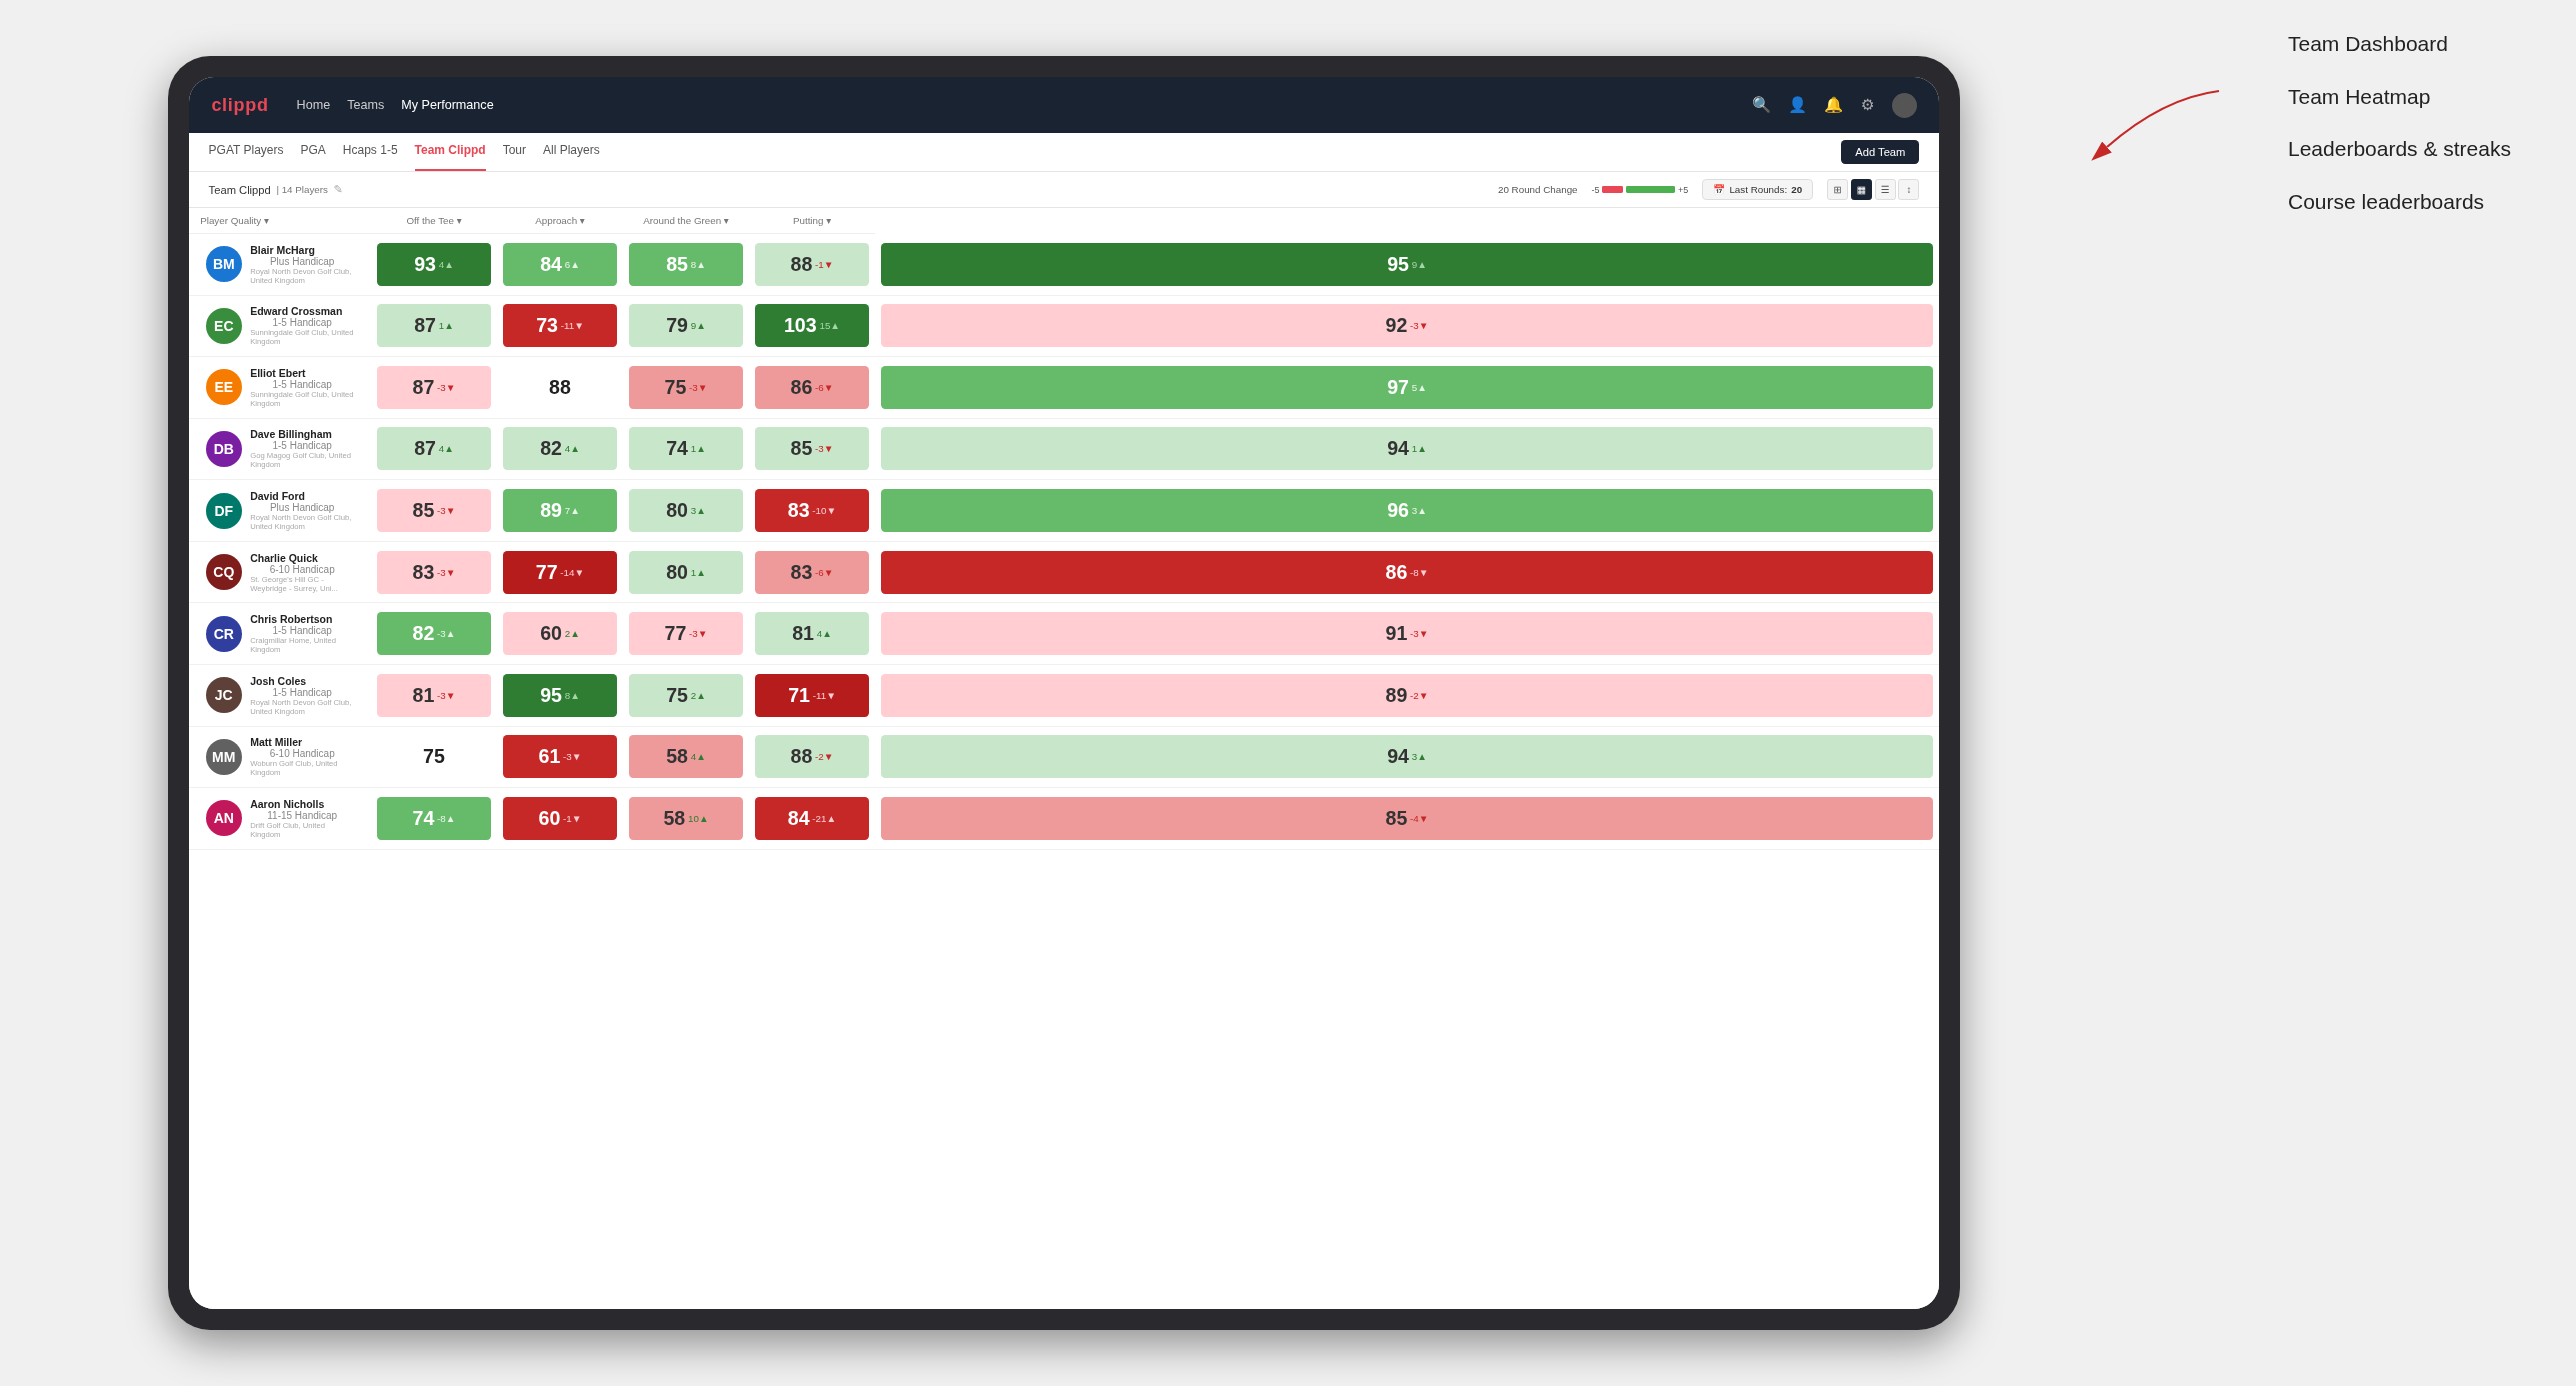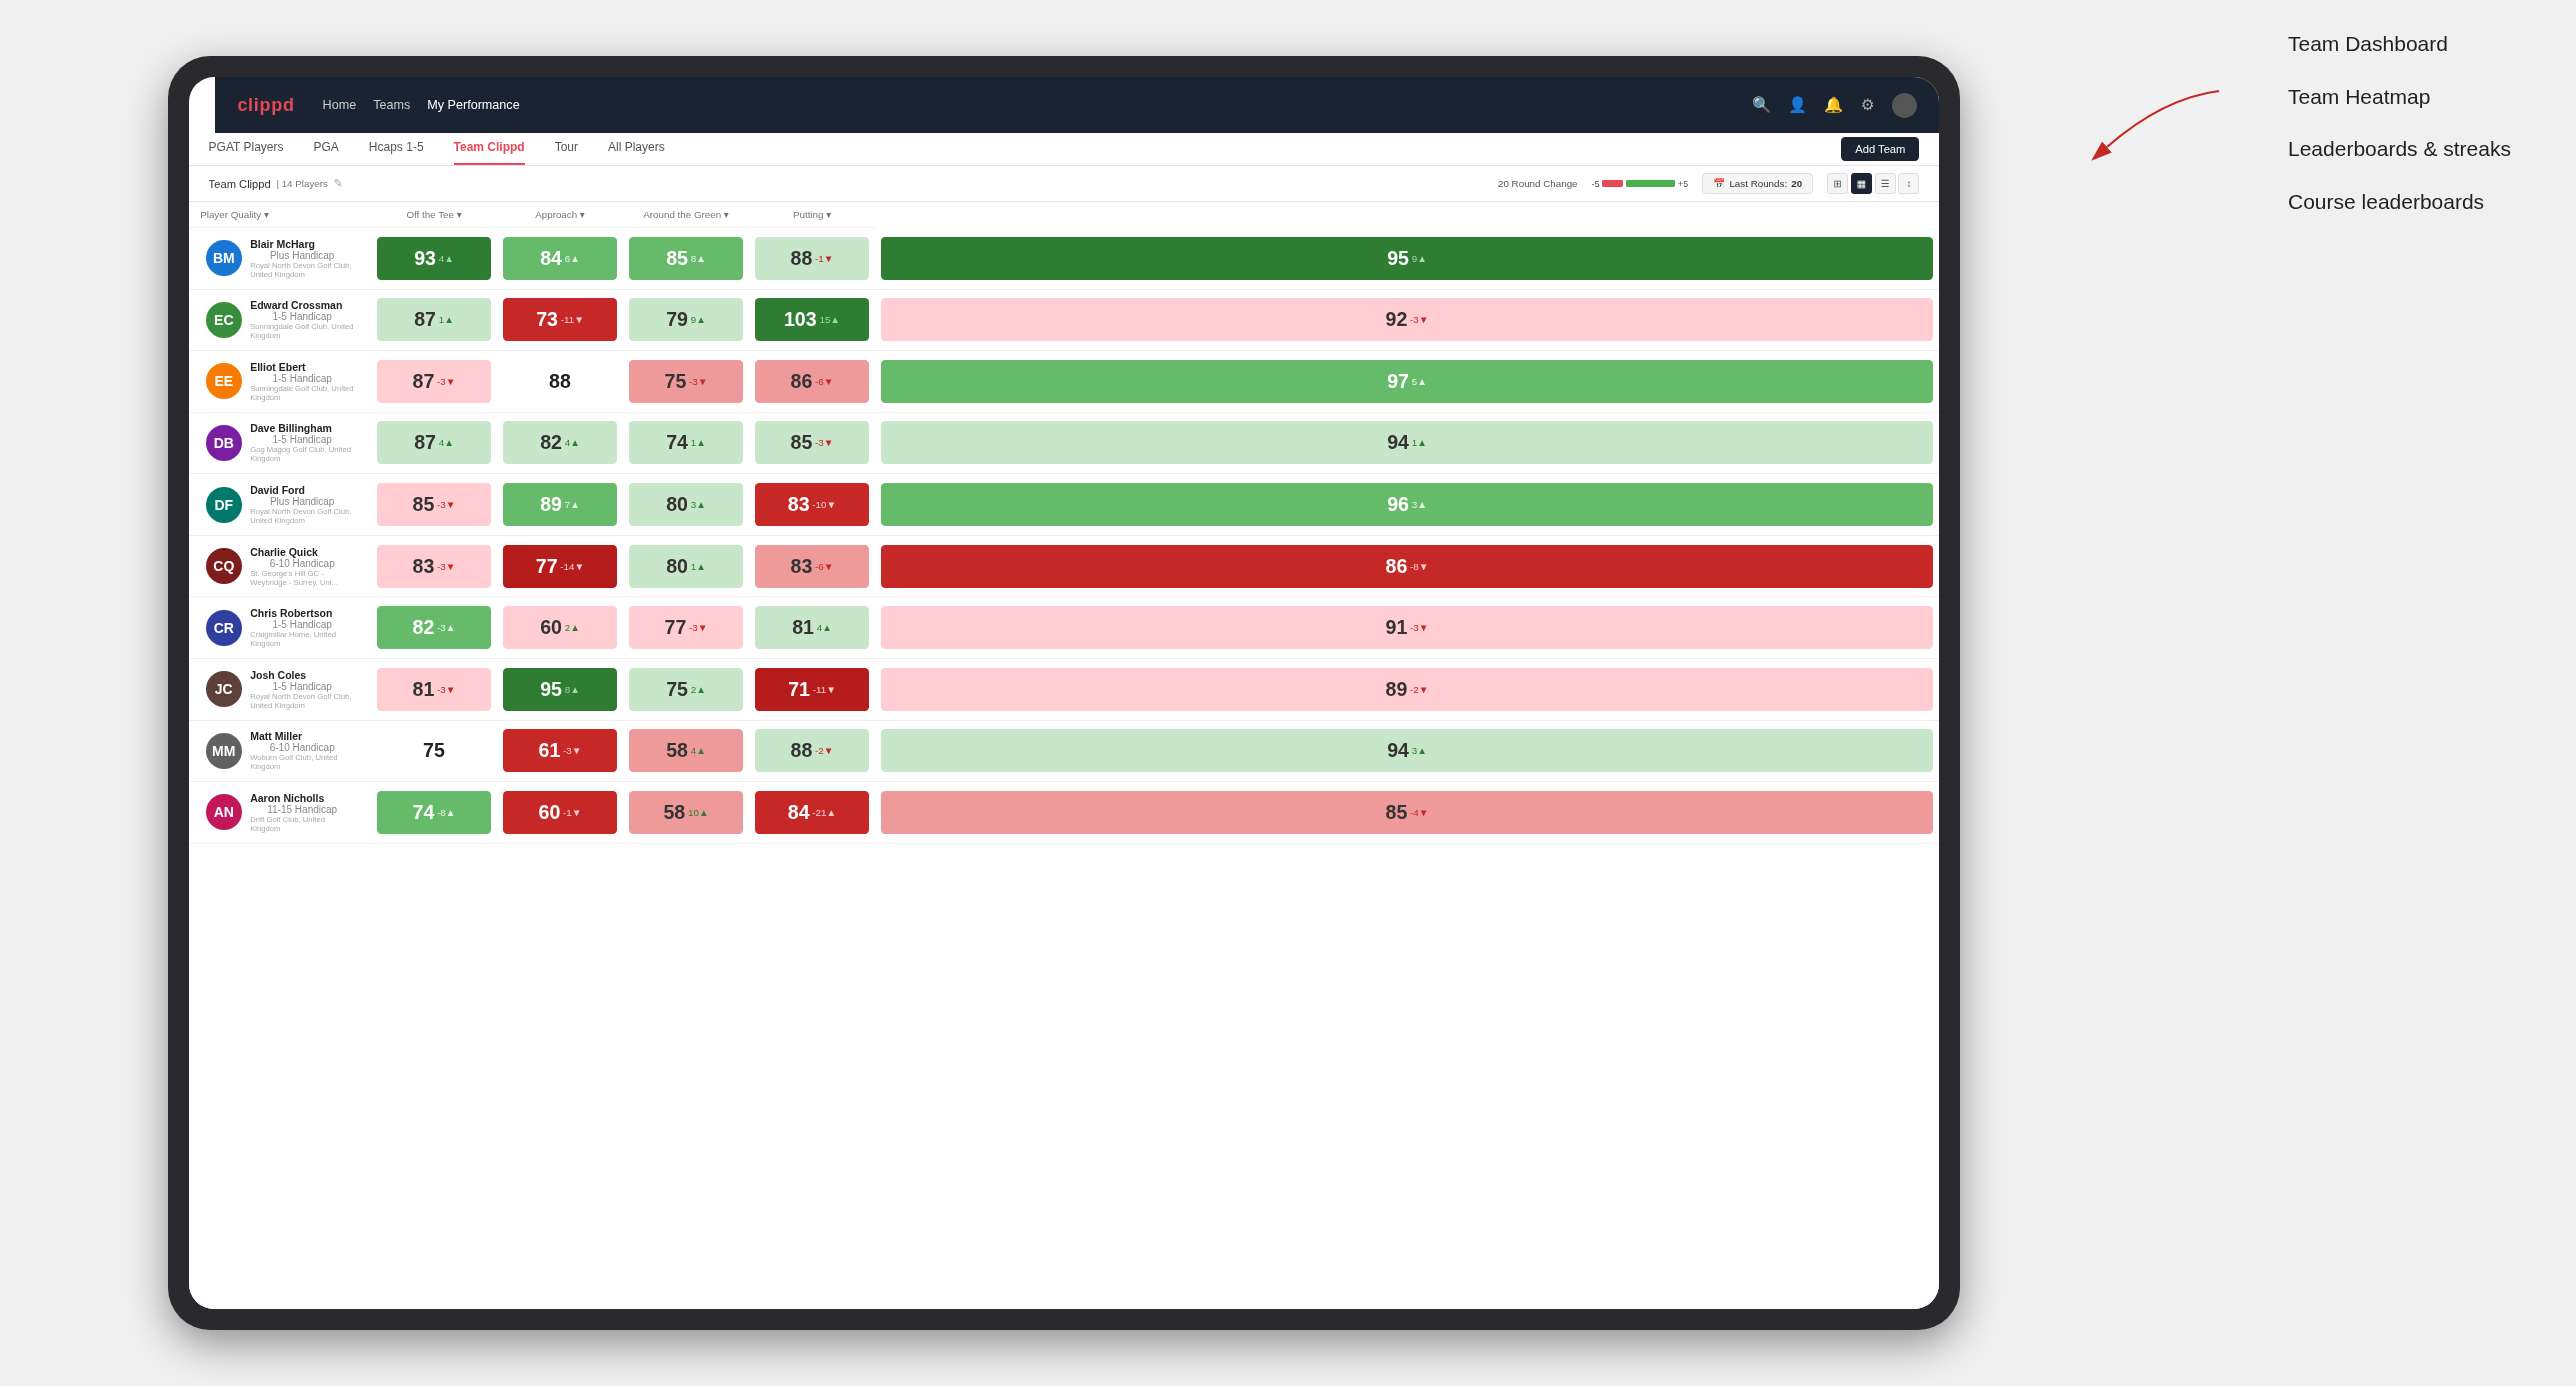--- a/index.html
+++ b/index.html
@@ -68,21 +68,20 @@
     }
 
     
     .navbar {
       background: #1a2332;
       height: 56px;
       display: flex;
       align-items: center;
       padding: 0 22.4px;
       flex-shrink: 0;
-      margin-left: 26px;
     }
     .navbar-logo {
       color: #e84855;
       font-size: 18px;
       font-weight: 700;
       margin-right: 28px;
       letter-spacing: 0.7px;
     }
     .navbar-nav {
       display: flex;
@@ -111,25 +110,25 @@
       width: 25px;
       height: 25px;
       background: #555;
       border-radius: 50%;
     }
 
     
     .subnav {
       background: #fff;
       border-bottom: 0.7px solid #e5e5e5;
-      height: 33px;
+      height: 39px;
       display: flex;
       align-items: center;
       padding: 0 19.6px;
-      gap: 30px;
+      gap: 17px;
       flex-shrink: 0;
     }
     .subnav a {
       text-decoration: none;
       color: #555;
       font-size: 12px;
       height: 100%;
       display: flex;
       align-items: center;
       border-bottom: 2.1px solid transparent;

